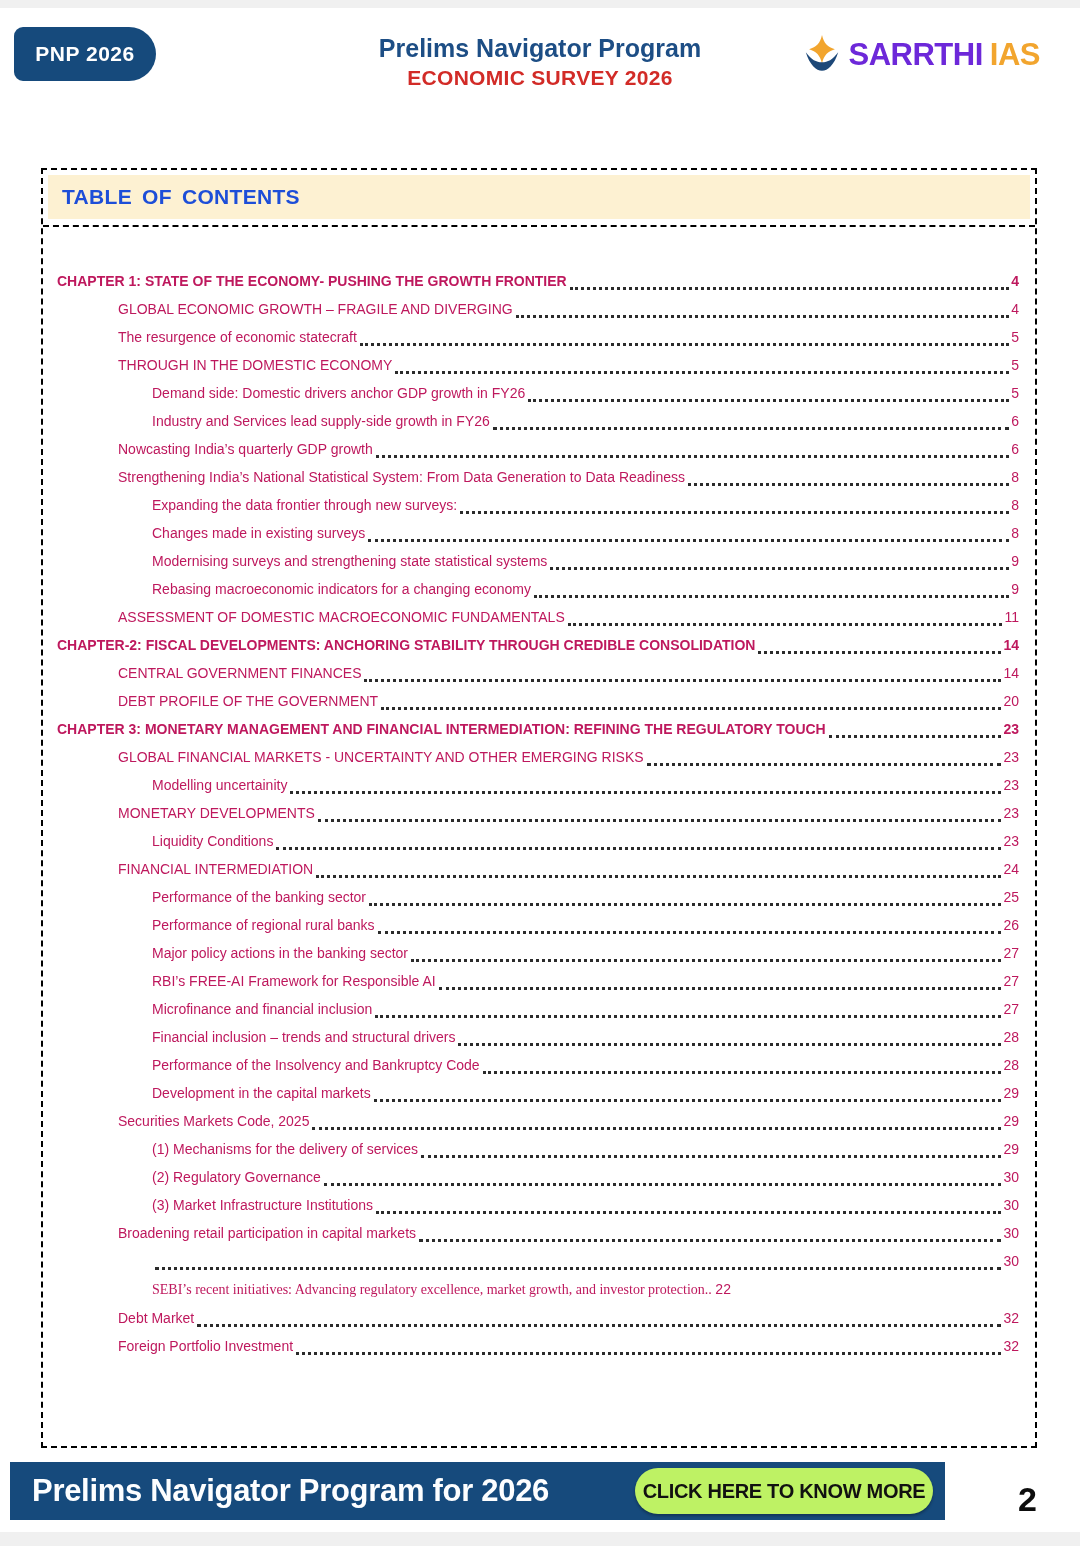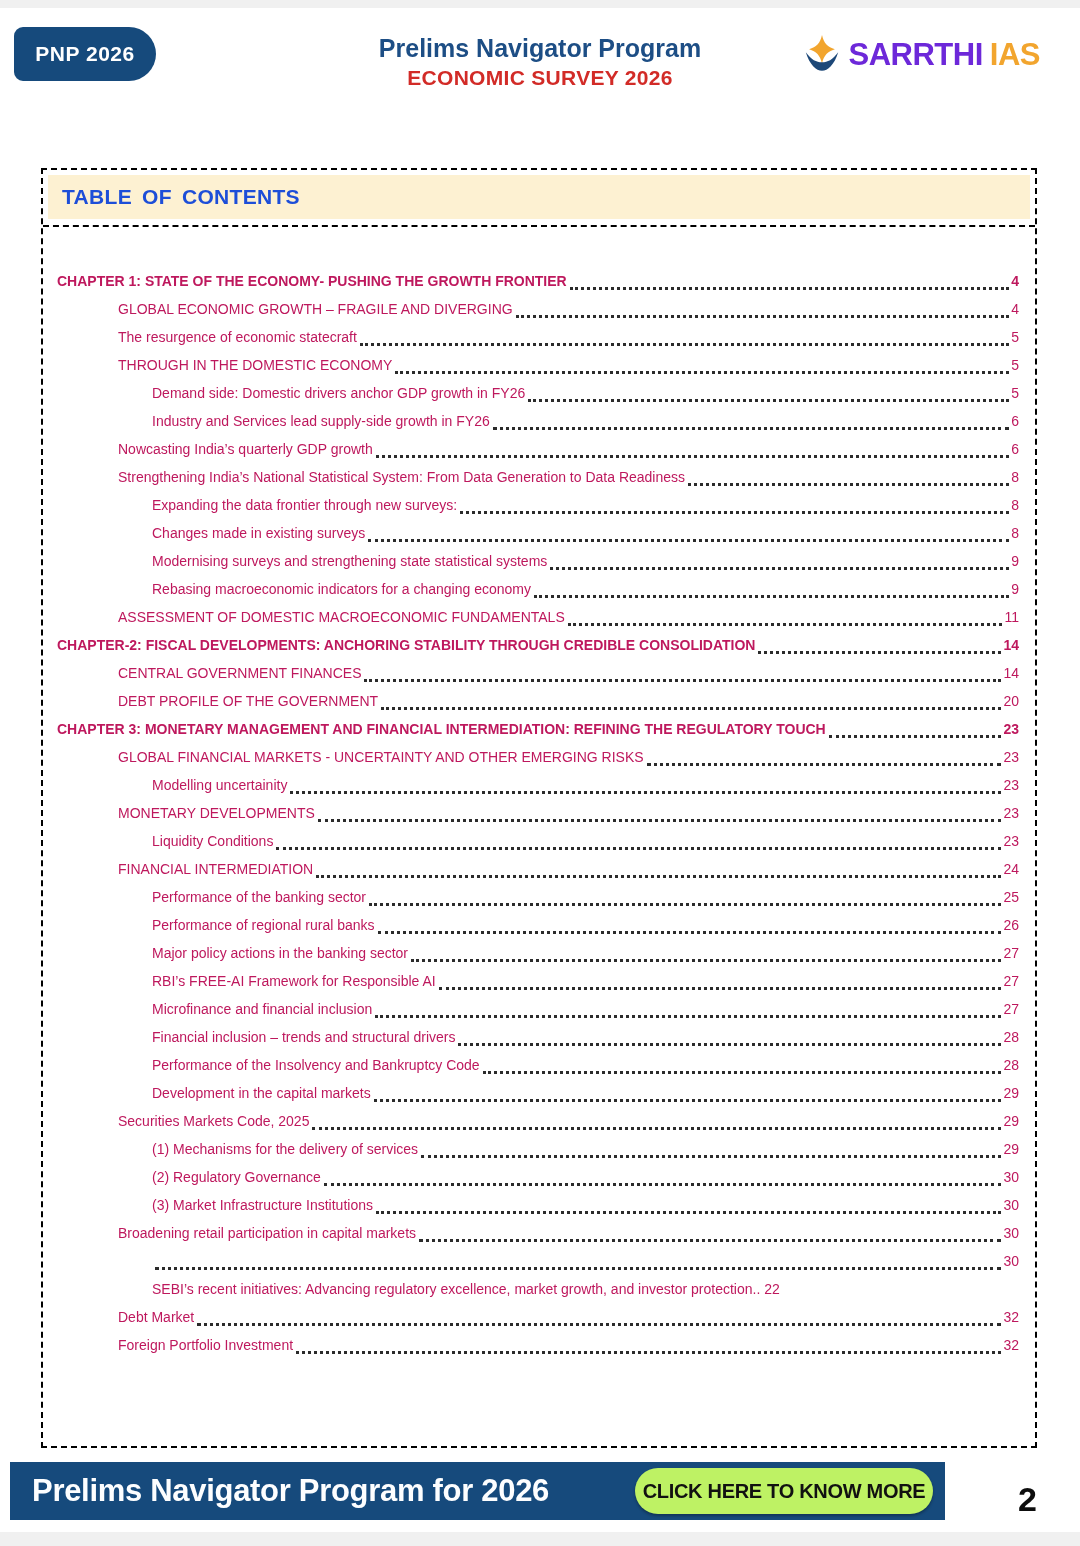--- a/index.html
+++ b/index.html
@@ -49,21 +49,21 @@
   }
   .toc-row.chapter { font-weight:bold; padding-left:0; }
   .toc-row.l1 { padding-left:61px; }
   .toc-row.l2 { padding-left:95px; }
   .toc-title { flex:0 1 auto; }
   .leader {
     flex:1 0 12px; border-bottom:3px dotted #2b2b2b; margin:0 2px 5px 3px;
   }
   .toc-page { flex:0 0 auto; }
   .toc-row.wrapentry { display:block; }
-  .toc-row.wrapentry .toc-title { display:inline; }
+  .toc-row.wrapentry .toc-title { display:inline;font-family:Liberation Serif, serif; }
   .toc-row.wrapentry .toc-page { display:inline; }
 
   
   .footer-bar {
     position:absolute; left:10px; top:1462px; width:935px; height:58px;
     background:#164a7c; display:flex; align-items:center;
   }
   .footer-text {
     color:#fdfeff; font-weight:bold; font-size:31px; padding-left:22px;
     letter-spacing:-0.3px;

